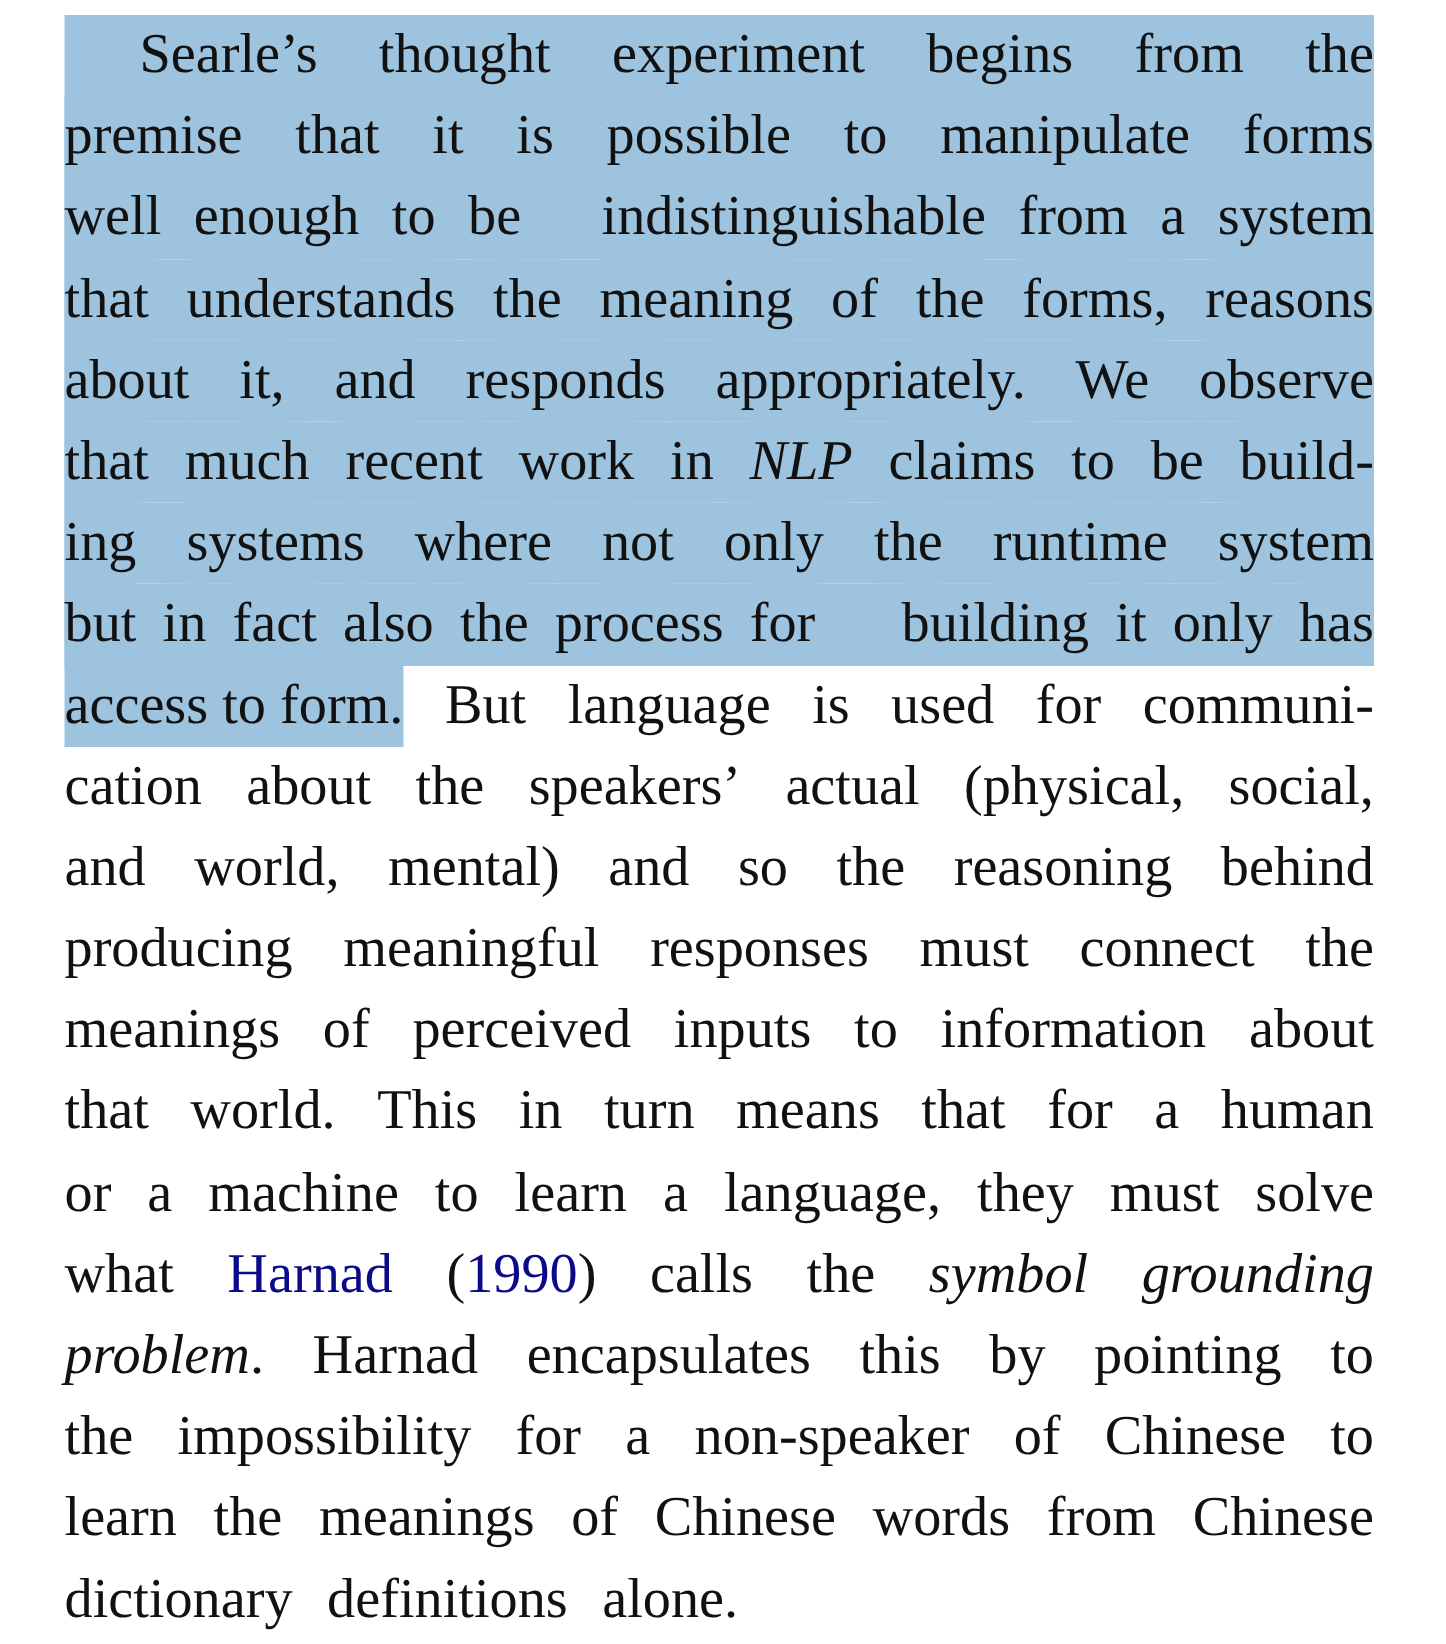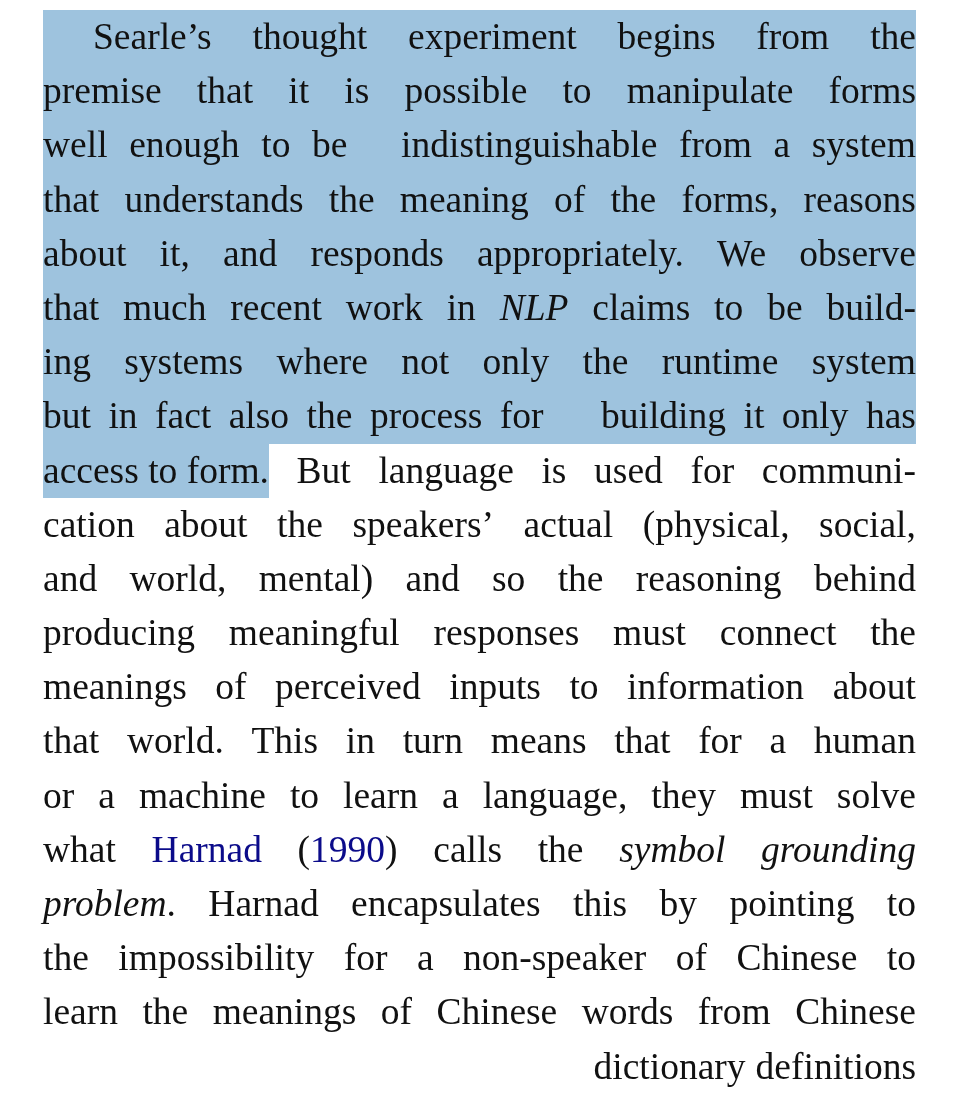--- a/index.html
+++ b/index.html
@@ -4,21 +4,21 @@
 <style>
   html, body { margin: 0; padding: 0; background: #ffffff; }
   body { width: 964px; height: 1096px; overflow: hidden; position: relative; }
   .para { position: absolute; left: 43px; top: 10px; width: 873px; }
   .line {
     height: 54.2px; line-height: 54.2px;
     font-family: "Liberation Serif", "DejaVu Serif", serif;
     font-size: 37.5px; color: #111111; white-space: nowrap;
     display: flex; justify-content: space-between; align-items: center;
   }
-  .line.last { justify-content: flex-end; gap: 10px; }
+  .line.last { justify-content: flex-start; gap: 23px; }
   .line.indent { padding-left: 50px; }
   .seg { display: inline-block; }
   .hl { background: #9ec3de; }
   .lnk { color: #0b0b8a; }
   .it { font-style: italic; }
 </style>
 </head>
 <body>
 
 <div class="para" id="para">
@@ -207,14 +207,15 @@
       <span class="seg">meanings</span>
       <span class="seg">of</span>
       <span class="seg">Chinese</span>
       <span class="seg">words</span>
       <span class="seg">from</span>
       <span class="seg">Chinese</span>
     </div>
     <div class="line last">
       <span class="seg">dictionary</span>
       <span class="seg">definitions</span>
+      <span class="seg">alone.</span>
     </div>
   </div>
 
 </body></html>

